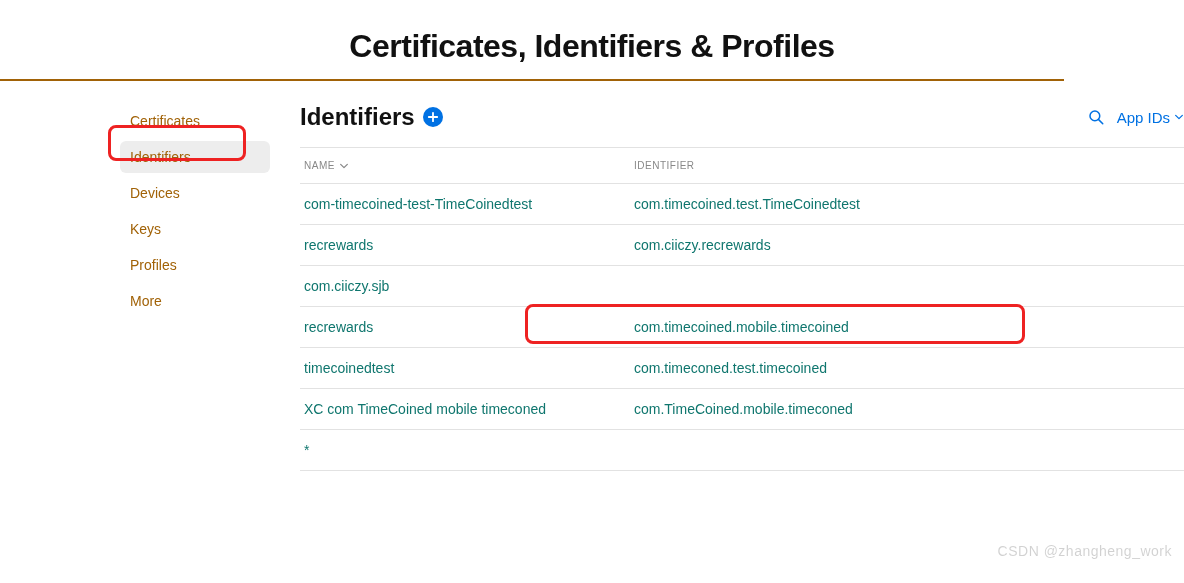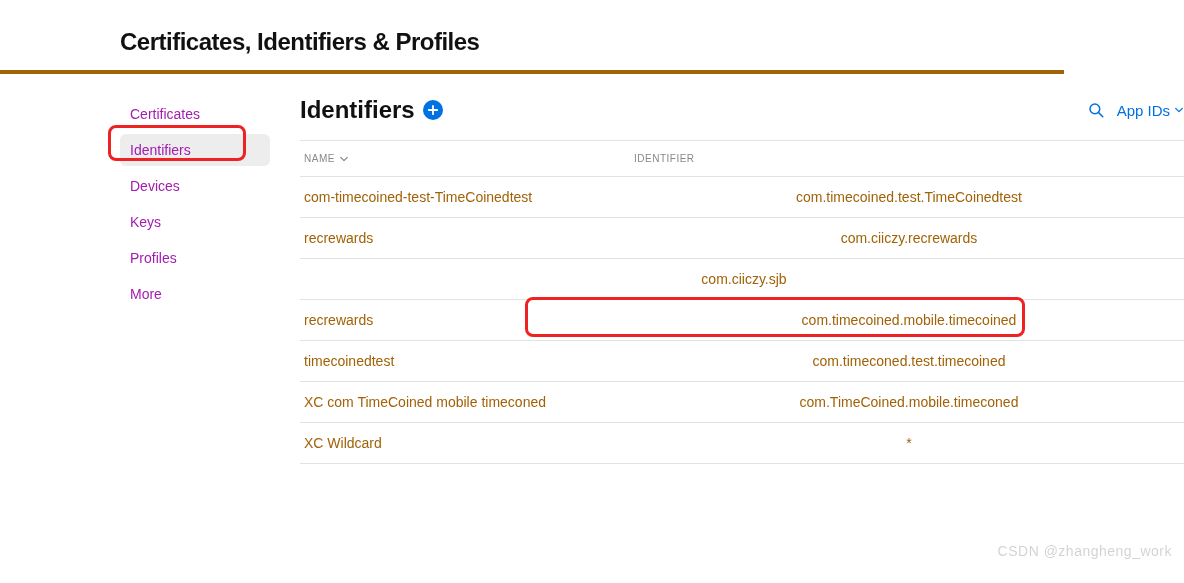--- a/index.html
+++ b/index.html
@@ -6,43 +6,44 @@
   body {
     font-family: -apple-system, BlinkMacSystemFont, "Helvetica Neue", Arial, sans-serif;
     background: #fff;
     color: #111;
     width: 1184px;
     height: 583px;
     position: relative;
     overflow: hidden;
   }
   .page-title {
-    font-size: 24px;
+    font-size: 32px;
     font-weight: 700;
     letter-spacing: -0.5px;
     padding: 28px 0 14px 120px;
-    border-bottom: 4px solid #a16207;
+    border-bottom: 2px solid #a16207;
     width: 1064px;
     margin-left: 0;
+    text-align: center;
   }
   .main-wrap {
     display: flex;
     width: 1064px;
     margin-left: 120px;
     padding-top: 22px;
   }
   .sidebar {
     width: 150px;
     flex: none;
     padding-top: 2px;
   }
   .sidebar-item {
     display: block;
     font-size: 14px;
-    color: #a21caf;
+    color: #a16207;
     padding: 8px 10px;
     cursor: pointer;
     border-radius: 6px;
     margin-bottom: 4px;
     position: relative;
   }
   .sidebar-item.active {
     background: #ededed;
   }
   .sidebar-hilite {
@@ -110,27 +111,27 @@
     padding: 12px 0 12px 4px;
   }
   .th {
     font-size: 10px;
     letter-spacing: 0.5px;
     color: #888;
     display:flex; align-items:center; gap:4px;
     cursor:pointer;
   }
   .col-name { width: 330px; }
-  .col-id   { flex:1;text-align:center; }
+  .col-id   { flex:1; }
   .row {
     display:flex;
     padding: 12px 0 12px 4px;
     border-bottom: 1px solid #e2e2e2;
     font-size: 14px;
-    color:#a16207;
+    color:#0f766e;
     cursor:pointer;
     position:relative;
   }
   .row-hilite {
     position:absolute;
     left:255px;
     top:201px;
     width:500px;
     height:40px;
     border:3px solid #ee2222;
@@ -220,21 +221,20 @@
           </div>
           <div class="row">
             <div class="col-name">timecoinedtest</div>
             <div class="col-id">com.timeconed.test.timecoined</div>
           </div>
           <div class="row">
             <div class="col-name">XC com TimeCoined mobile timeconed</div>
             <div class="col-id">com.TimeCoined.mobile.timeconed</div>
           </div>
           <div class="row">
-            <div class="col-name">XC Wildcard</div>
             <div class="col-id">*</div>
           </div>
         </div>
     </div>
 
     <div class="row-hilite"></div>
   </div>
 </div>
 
 <div class="sidebar-hilite"></div>

